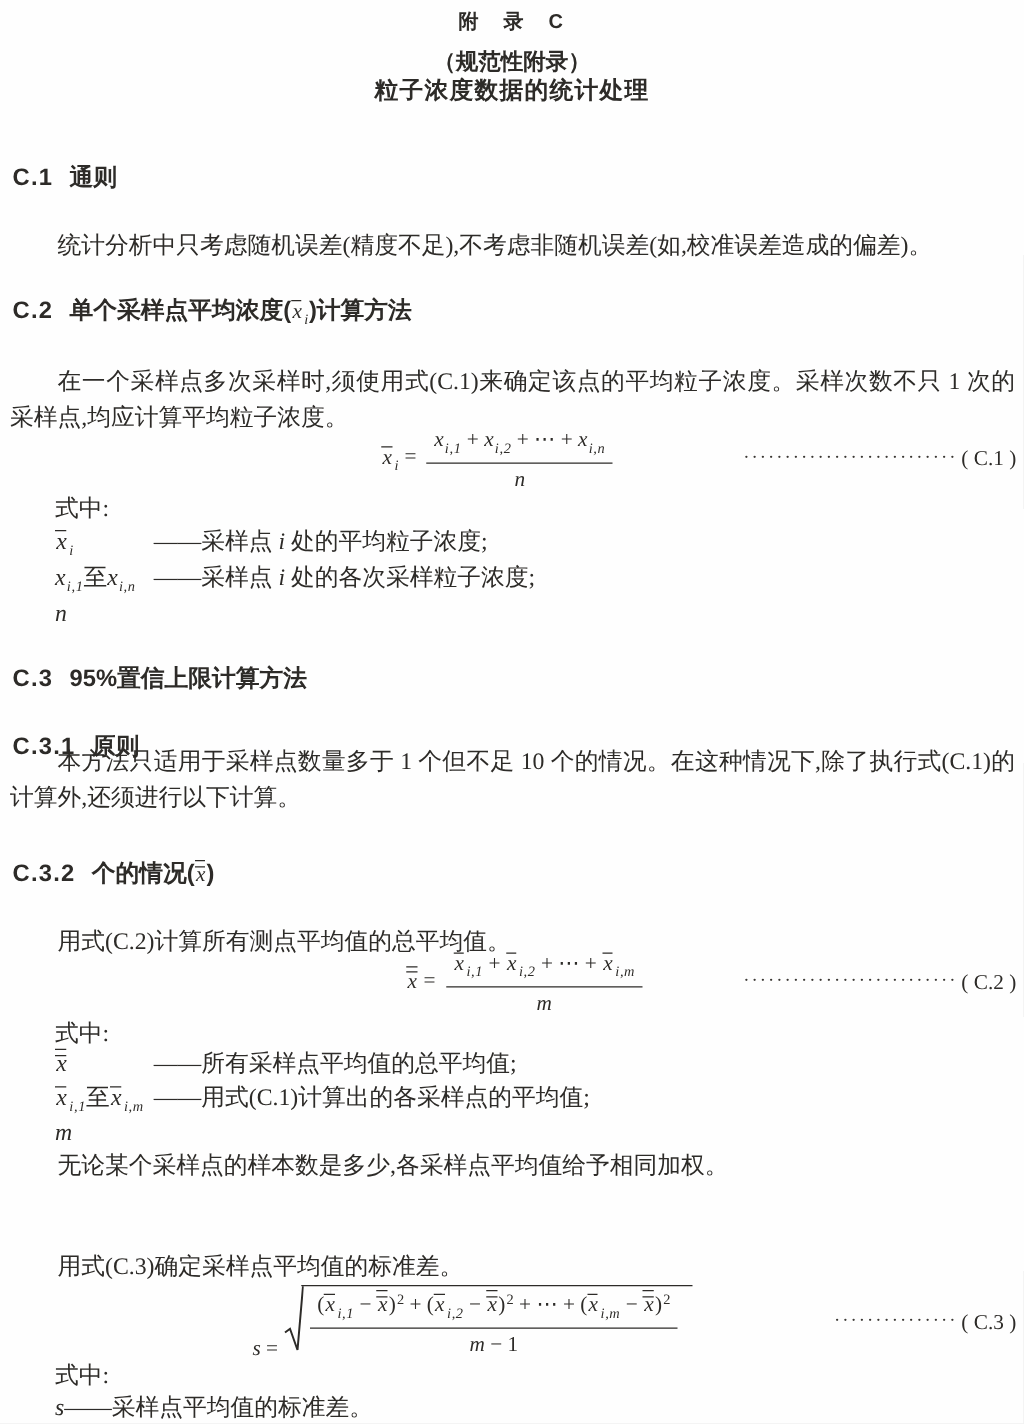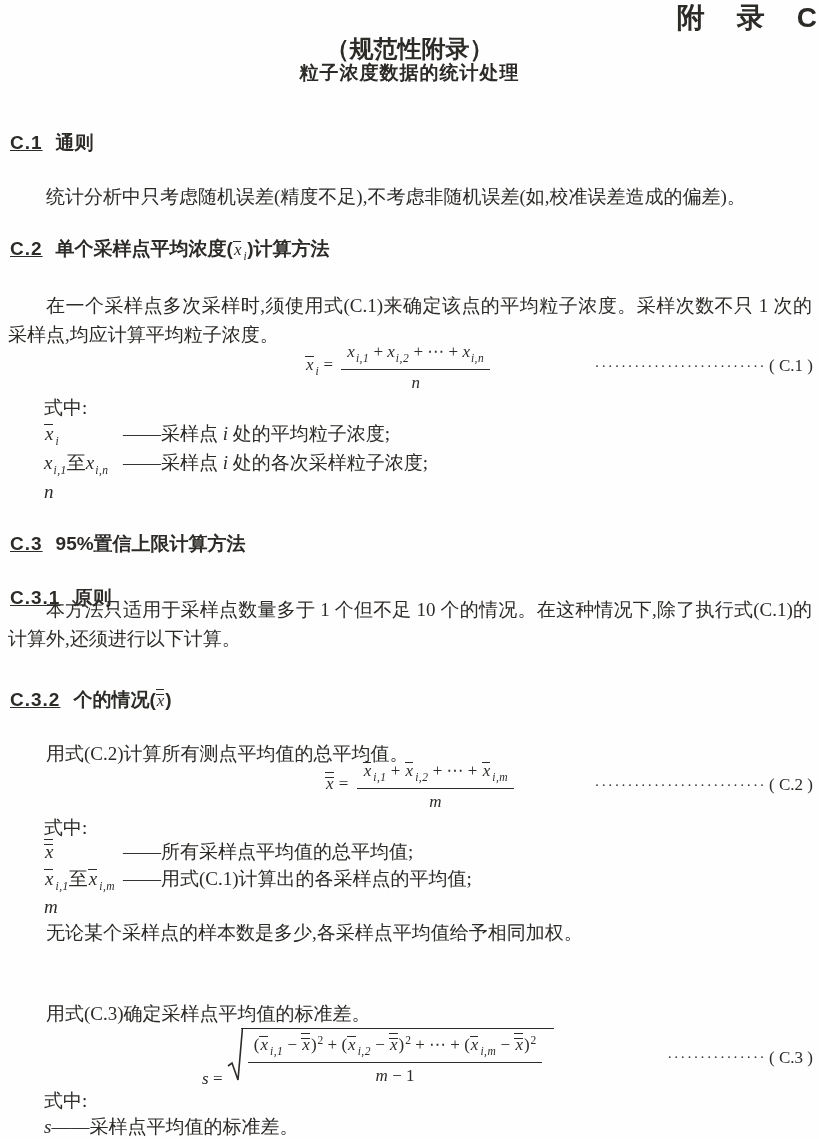--- a/index.html
+++ b/index.html
@@ -5,24 +5,24 @@
   html,body { margin:0; padding:0; background:#e8e8e8; }
   .page {
     position:relative; width:819px; height:1139px; margin:0 auto;
     background:#fefefe; color:#2d2b28; overflow:hidden;
     font-family:"Liberation Serif","DejaVu Serif",serif;
     font-size:19px;
   }
   .abs { position:absolute; }
   
   .hd { font-family:"Liberation Sans","DejaVu Sans",sans-serif; font-weight:bold; font-size:19px; line-height:24px; white-space:nowrap; }
-  .hnum { margin-right:13px; letter-spacing:1px;text-decoration:underline; }
+  .hnum { margin-right:13px; letter-spacing:1px; }
   .ttl { left:0; right:0; text-align:center; }
-  .t1 { font-size:28px; letter-spacing:2px;text-align:right; }
-  .t2 { font-size:24px; }
+  .t1 { font-size:16px; letter-spacing:2px; }
+  .t2 { font-size:18px; }
   .t3 { font-size:19px; letter-spacing:1px; }
   
   .para { left:8px; width:804px; line-height:29px; text-align:justify; }
   .ind { text-indent:38px; }
   
   .wlabel { left:44px; line-height:24px; }
   .defrow { left:44px; display:flex; align-items:baseline; line-height:26px; white-space:nowrap; }
   .defsym { min-width:79px; font-family:"Liberation Serif","DejaVu Serif",serif; }
   
   .math, .eqmath { font-family:"Liberation Serif","DejaVu Serif",serif; font-weight:normal; }

